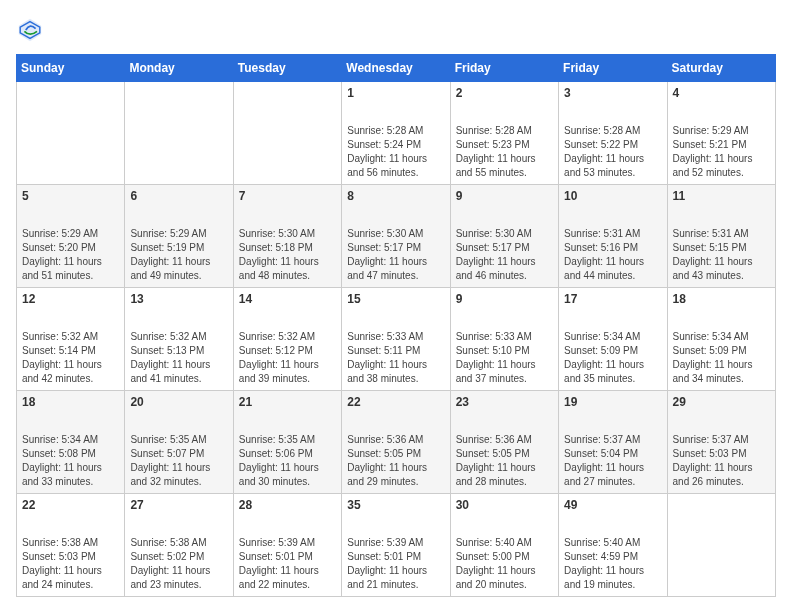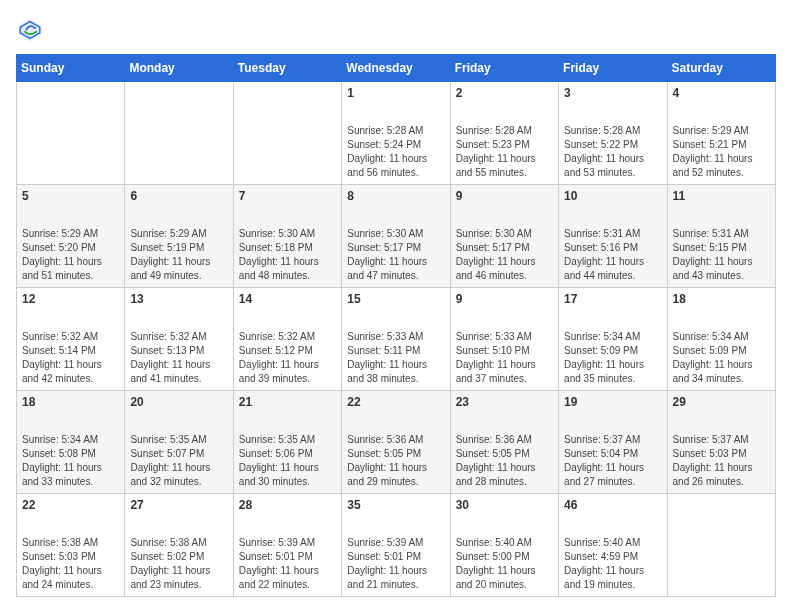--- a/index.html
+++ b/index.html
@@ -340,21 +340,21 @@
 and 21 minutes.</div>
         </td>
         <td>
           <div class="day-number">30</div>
           <div class="day-info" style="white-space: pre-line;">Sunrise: 5:40 AM
 Sunset: 5:00 PM
 Daylight: 11 hours
 and 20 minutes.</div>
         </td>
         <td>
-          <div class="day-number">46</div>
+          <div class="day-number">49</div>
           <div class="day-info" style="white-space: pre-line;">Sunrise: 5:40 AM
 Sunset: 4:59 PM
 Daylight: 11 hours
 and 19 minutes.</div>
         </td>
         <td class="empty-cell"></td>
       </tr>
     </tbody>
 </table>
 

